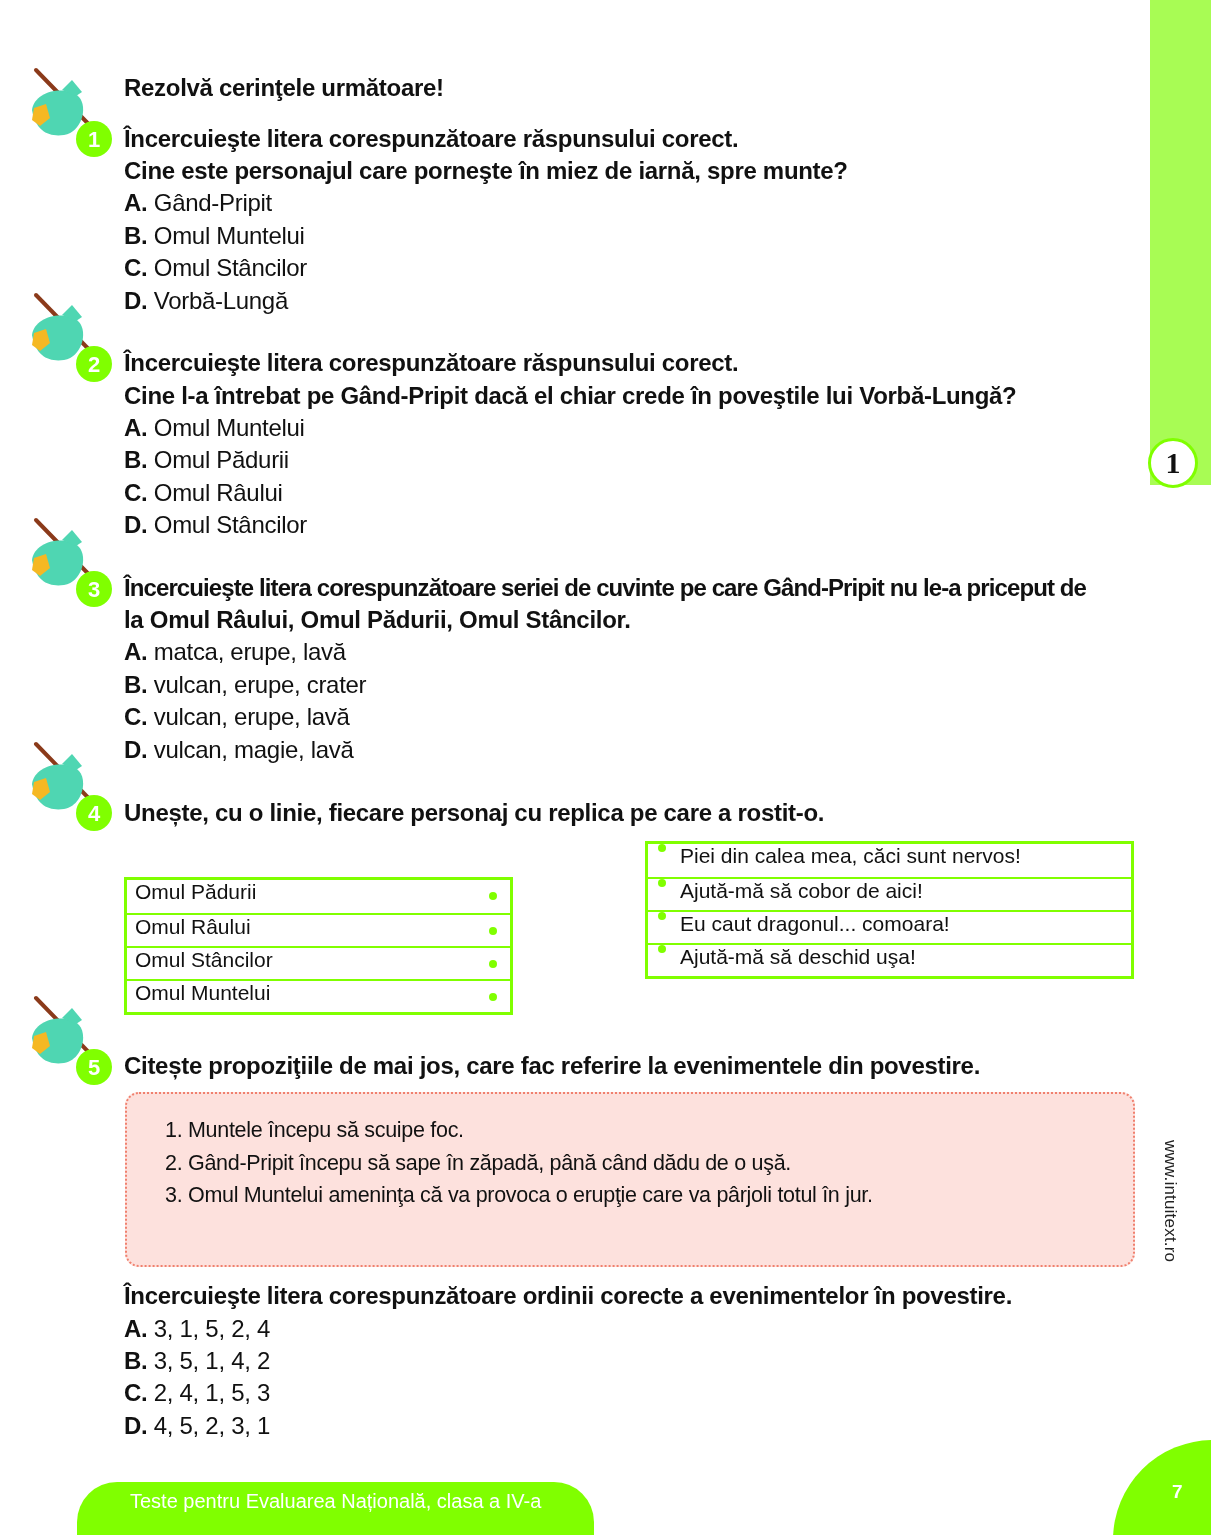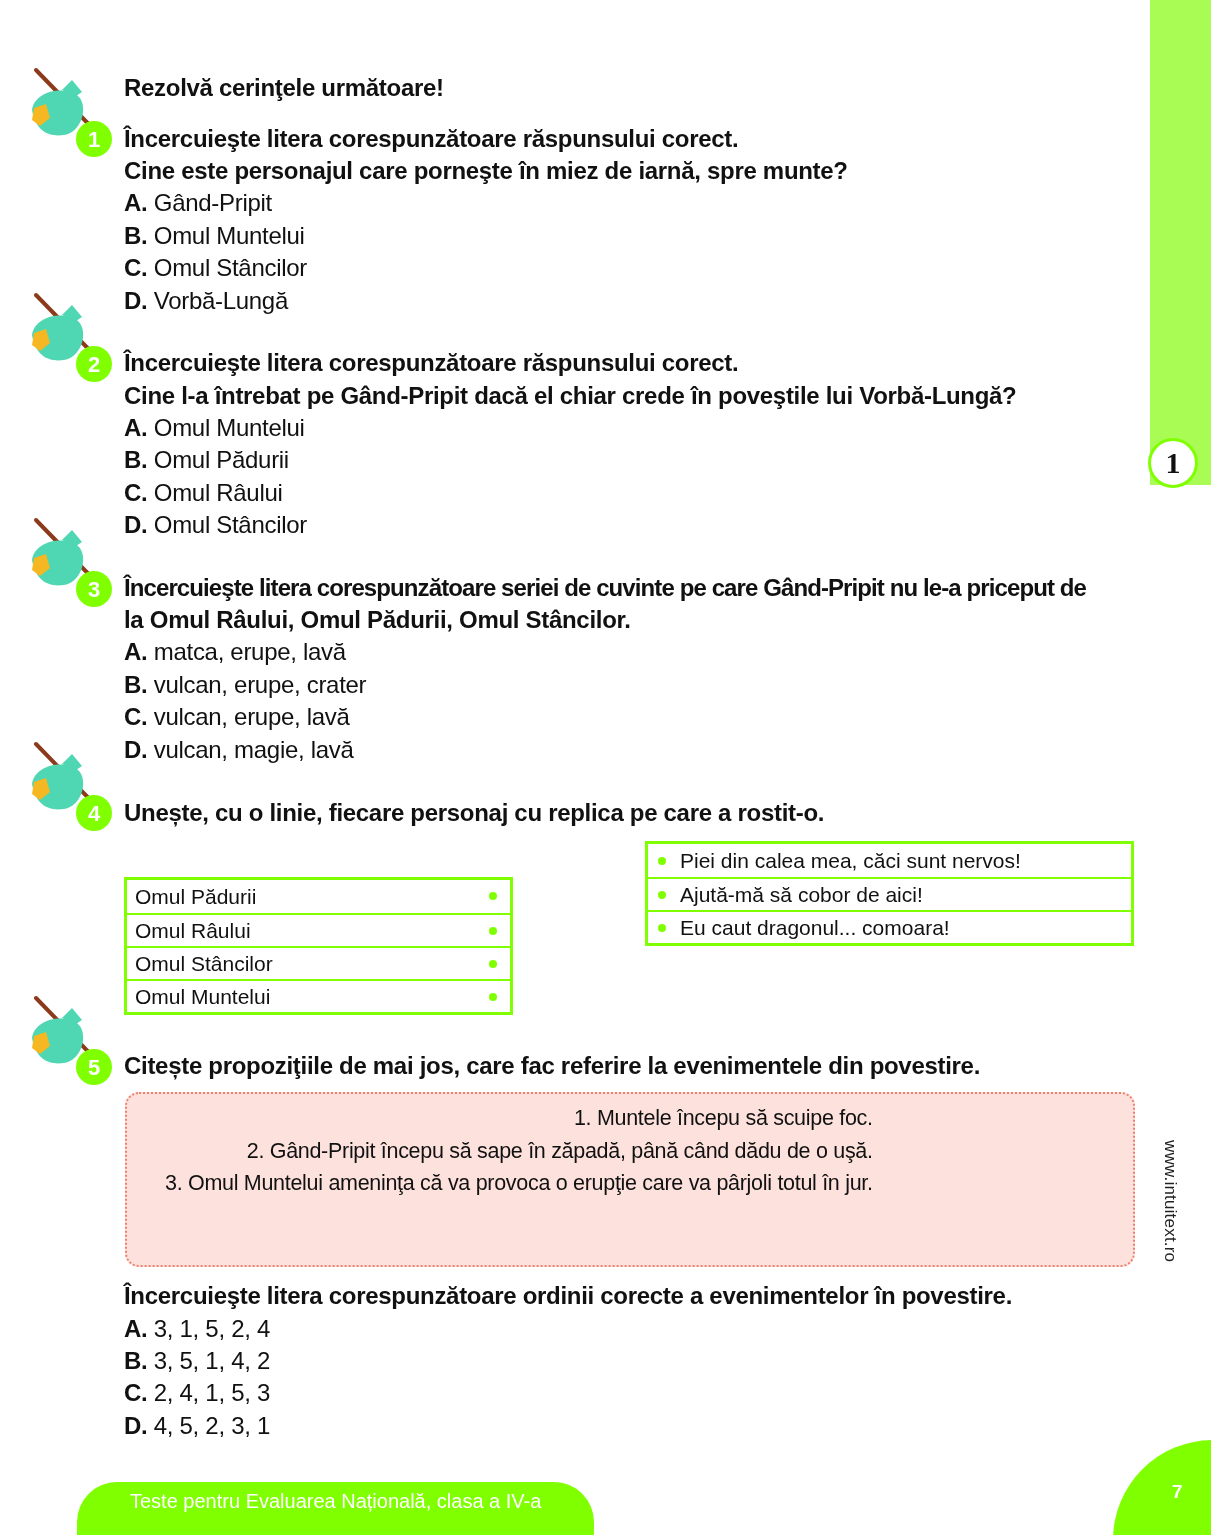--- a/index.html
+++ b/index.html
@@ -32,40 +32,40 @@
     .opt b { font-weight: bold; }
     .icon {
       position: absolute; width: 100px; height: 95px;
     }
     .icon svg { width: 100px; height: 95px; }
     .match-table {
       position: absolute; border: 3px solid #80ff00; border-collapse: collapse;
       background: #fff;
     }
     .match-row {
-      height: 33px; border-top: 2px solid #80ff00; display: flex; align-items: center;
+      height: 33px; border-top: 2px solid #80ff00; display: flex; align-items: flex-start;
       font-size: 21px; position: relative; box-sizing: border-box;
     }
     .match-row:first-child { border-top: none; }
     .dot {
       width: 8px; height: 8px; border-radius: 50%; background: #80ff00; display: inline-block;
     }
     .left-table { left: 124px; top: 877px; width: 383px; }
     .left-table .match-row { padding-left: 8px; }
     .left-table .dot { position: absolute; right: 13px; top: 12px; }
     .right-table { left: 645px; top: 841px; width: 483px; }
     .right-table .match-row { padding-left: 10px; }
     .right-table .dot { margin-right: 14px; }
     .events-box {
       position: absolute; left: 125px; top: 1092px; width: 1010px; height: 175px;
       background: #fde1dd; border: 2px dotted #f0806e; border-radius: 14px;
       box-sizing: border-box;
     }
     .events-list {
-      position: absolute; left: 38px; top: 8px; margin: 0; padding: 0; list-style: none; text-align: right;
+      position: absolute; left: 38px; top: 20px; margin: 0; padding: 0; list-style: none;
     }
     .events-list li { font-size: 21.5px; line-height: 32.5px; white-space: nowrap; letter-spacing: -0.3px; }
     .footer-pill {
       position: absolute; left: 77px; top: 1482px; width: 517px; height: 70px;
       background: #80ff00; border-radius: 40px 40px 0 0;
     }
     .footer-text {
       position: absolute; left: 53px; top: 8px; color: #fff; font-size: 20px;
       white-space: nowrap;
     }
@@ -177,20 +177,24 @@
       <span>Piei din calea mea, căci sunt nervos!</span>
     </div>
   <div class="match-row">
       <span class="dot"></span>
       <span>Ajută-mă să cobor de aici!</span>
     </div>
   <div class="match-row">
       <span class="dot"></span>
       <span>Eu caut dragonul... comoara!</span>
     </div>
+  <div class="match-row">
+      <span class="dot"></span>
+      <span>Ajută-mă să deschid uşa!</span>
+    </div>
 </div>
 
 <div class="icon" style="left:24px;top:990px">
   <svg viewBox="0 0 100 95">
     <line x1="12" y1="8" x2="82" y2="80" stroke="#8b3a1a" stroke-width="4" stroke-linecap="round"></line>
     <path d="M8 48 C 10 30, 40 22, 55 35 C 64 45, 58 70, 40 73 C 25 75, 12 70, 8 48 Z" fill="#4fd6b2"></path>
     <path d="M38 28 L48 18 L58 30 L52 34 Z" fill="#4fd6b2"></path>
     <path d="M10 46 L22 42 L26 56 L16 64 L8 58 Z" fill="#f5b823"></path>
     <circle cx="70" cy="77" r="18" fill="#80ff00"></circle>
     <text class="bindle-num" x="70" y="85" text-anchor="middle" font-size="22" font-weight="bold" fill="#ffffff" font-family="Liberation Sans, sans-serif">5</text>

